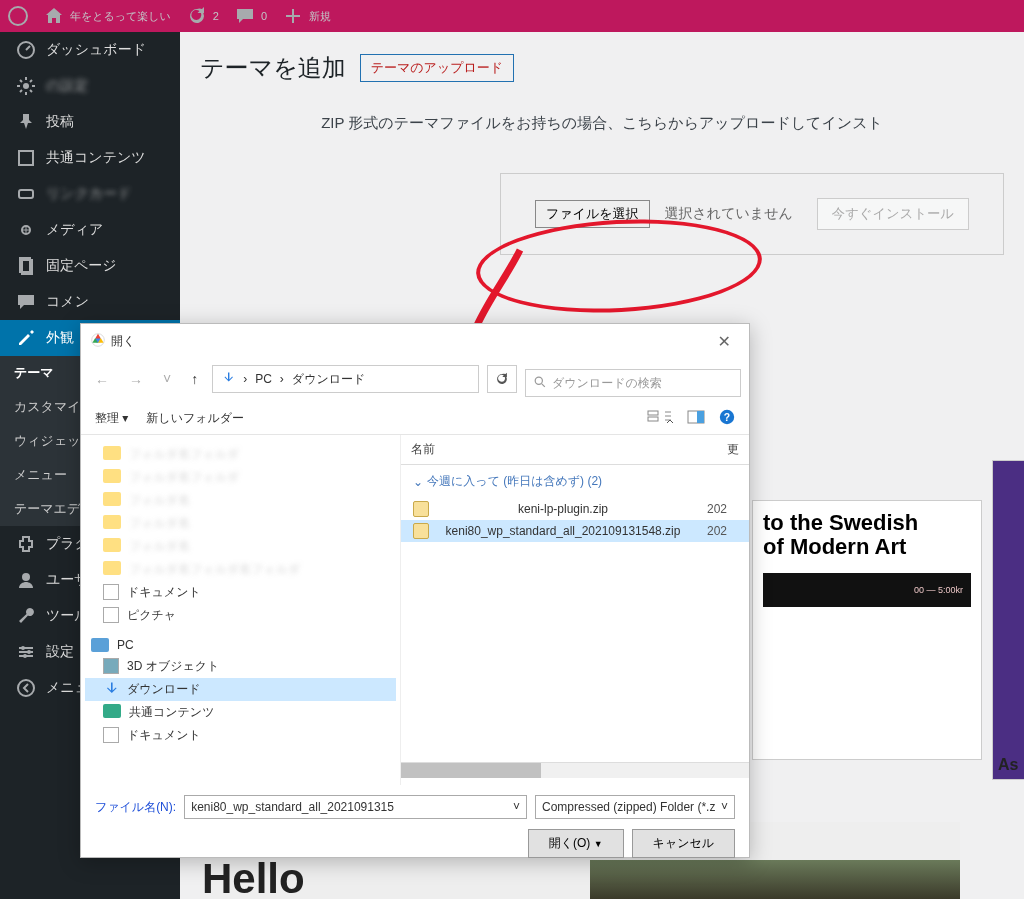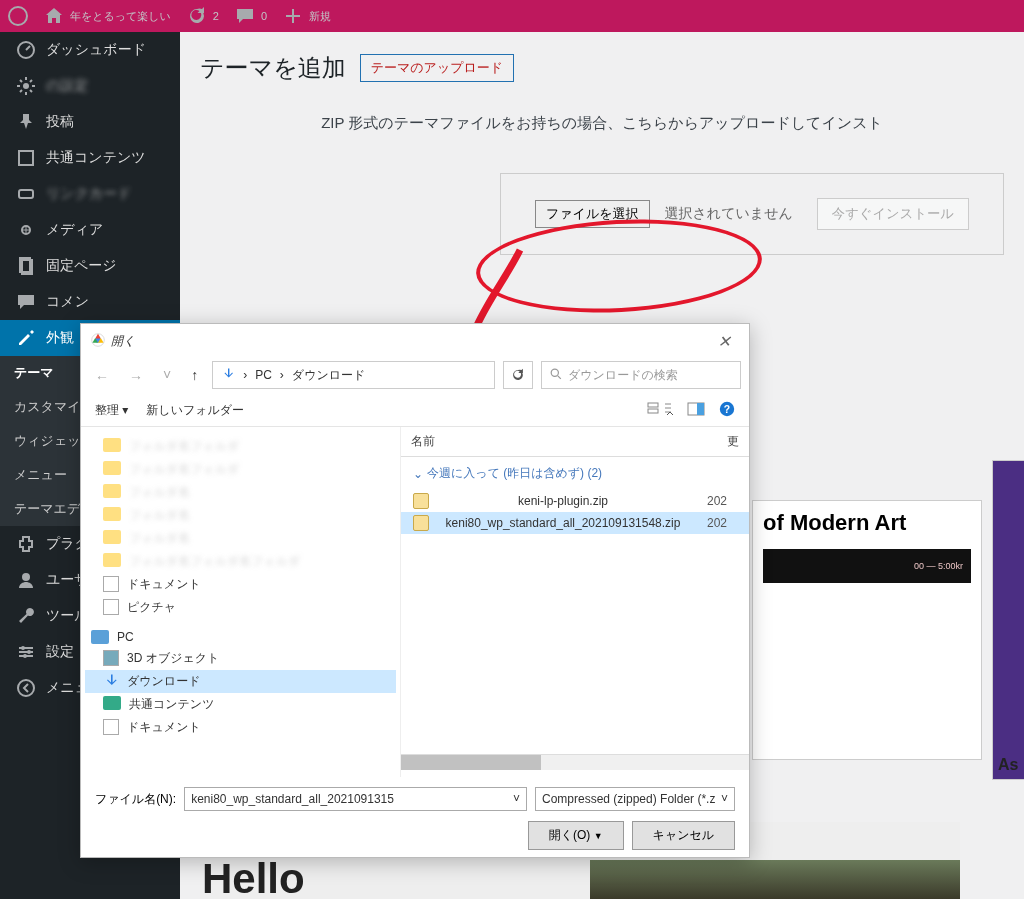--- a/index.html
+++ b/index.html
@@ -32,28 +32,28 @@
 .file-btn { background: #efefef; border: 1px solid #888; padding: 4px 10px; font-size: 13px; cursor: pointer; }
 .no-file { color: #666; }
 .install-btn { border: 1px solid #ccc; color: #aaa; padding: 6px 14px; margin-left: auto; background: #f6f7f7; cursor: default; }
 
 
 .ellipse-annot { position: absolute; left: 476px; top: 220px; width: 286px; height: 92px; border: 4px solid #e3172c; border-radius: 50%; transform: rotate(-3deg); }
 .arrow-annot { position: absolute; left: 430px; top: 240px; width: 120px; height: 170px; pointer-events: none; }
 
 
 .file-dialog { position: absolute; left: 80px; top: 323px; width: 670px; height: 535px; background: #fff; border: 1px solid #bbb; box-shadow: 0 4px 20px rgba(0,0,0,0.25); font-size: 12px; color: #333; }
-.fd-titlebar { display: flex; align-items: center; padding: 6px 10px; gap: 6px; font-size: 12px; font-style: italic; }
+.fd-titlebar { display: flex; align-items: center; padding: 6px 10px; gap: 6px; font-size: 12px; }
 .fd-close { margin-left: auto; font-size: 16px; color: #666; cursor: pointer; padding: 2px 8px; }
 .fd-navrow { display: flex; align-items: center; padding: 2px 8px 6px 8px; gap: 8px; }
 .fd-navarrow { color: #aaa; font-size: 14px; padding: 2px 6px; cursor: pointer; }
 .fd-navarrow.active { color: #333; }
 .fd-path { flex: 1; border: 1px solid #ccc; height: 28px; display: flex; align-items: center; padding: 0 8px; gap: 8px; font-size: 12px; }
 .fd-refresh { border: 1px solid #ccc; width: 30px; height: 28px; display: flex; align-items: center; justify-content: center; cursor: pointer; }
-.fd-search { border: 1px solid #ccc; height: 28px; display: flex; align-items: center; padding: 0 8px; gap: 6px; width: 200px; color: #999; }
+.fd-search { border: 1px solid #ccc; height: 28px; display: flex; align-items: center; padding: 0 8px; gap: 6px; width: 216px; color: #999; margin-top: 8px; }
 .fd-toolbar { display: flex; align-items: center; padding: 6px 14px; border-bottom: 1px solid #e5e5e5; gap: 18px; font-size: 12px; }
 .fd-toolbar .t-right { margin-left: auto; display: flex; align-items: center; gap: 14px; color: #555; }
 .fd-body { display: flex; height: 350px; }
 .fd-tree { width: 320px; overflow: auto; padding: 8px 4px; border-right: 1px solid #eee; }
 .tree-item { display: flex; align-items: flex-start; gap: 8px; padding: 3px 6px 3px 6px; cursor: pointer; }
 .tree-item .folder-icon { width: 18px; height: 14px; background: #ffe082; border-radius: 2px; flex-shrink: 0; }
 .tree-item.indent1 { padding-left: 18px; }
 .tree-item.selected { background: #cce8ff; }
 .tree-item .pc-icon { width:18px; height:14px; background:#5aa0d8; border-radius:2px; flex-shrink:0; }
 .tree-item .doc-icon { width:16px; height:16px; border:1px solid #aaa; background:#fff; flex-shrink:0; }
@@ -66,21 +66,21 @@
 .fd-file-row.selected { background: #cce8ff; }
 .fd-file-row .zip-icon { width: 16px; height: 16px; background: #f8e09a; border: 1px solid #c9a94a; border-radius: 2px; flex-shrink:0; }
 .fd-file-row .fn { flex: 1; }
 .fd-file-row .dt { color: #555; width: 40px; }
 .fd-scroll { height:16px; border-top:1px solid #ddd; display:flex; }
 .fd-scroll .track { flex:1; background:#f0f0f0; }
 .fd-scroll .thumb { width:140px; height:100%; background:#c1c1c1; }
 
 .fd-footer { padding: 10px 14px; display: flex; flex-direction: column; gap: 10px; }
 .fd-fn-row { display: flex; align-items: center; gap: 8px; font-size: 12px; }
-.fd-fn-row label { color: #000000; }
+.fd-fn-row label { color: #1d4ed8; }
 .fd-fn-box { flex: 1; border: 1px solid #aaa; padding: 4px 6px; display: flex; align-items: center; justify-content: space-between; font-size: 12px; }
 .fd-type-box { width: 200px; border: 1px solid #aaa; padding: 4px 6px; display: flex; align-items: center; justify-content: space-between; font-size: 12px; }
 .fd-btn-row { display: flex; justify-content: flex-end; gap: 8px; }
 .fd-btn { border: 1px solid #999; background: #e1e1e1; padding: 5px 20px; font-size: 12px; cursor: pointer; }
 
 
 .theme-peek { position: absolute; background: #ddd; border: 1px solid #ccc; }
 .peek1 { left: 752px; top: 500px; width: 230px; height: 260px; background: #fff; padding:10px; overflow:hidden; }
 .peek1 .bold-title { font-size: 22px; font-weight: 900; line-height:1.1; }
 .peek1 .black-strip { background:#111; color:#e9c4c4; font-size: 9px; padding: 12px 8px; display:flex; justify-content:flex-end; margin-top:14px; }
@@ -274,20 +274,21 @@
   <div class="instr">ZIP 形式のテーマファイルをお持ちの場合、こちらからアップロードしてインスト</div>
   <div class="upload-box">
     <button class="file-btn">ファイルを選択</button>
     <span class="no-file">選択されていません</span>
     <button class="install-btn">今すぐインストール</button>
   </div>
 </div>
 
 <div class="peek3"></div>
 <div class="theme-peek peek1">
+  <div class="bold-title">to the Swedish</div>
   <div class="bold-title">of Modern Art</div>
   <div class="black-strip">
     <span>00 — 5:00</span>
     <span>kr</span>
   </div>
 </div>
 <div class="theme-peek peek2"></div>
 <div class="as-label">As</div>
 <div class="peek4"></div>
 <div class="hello">Hello</div>

